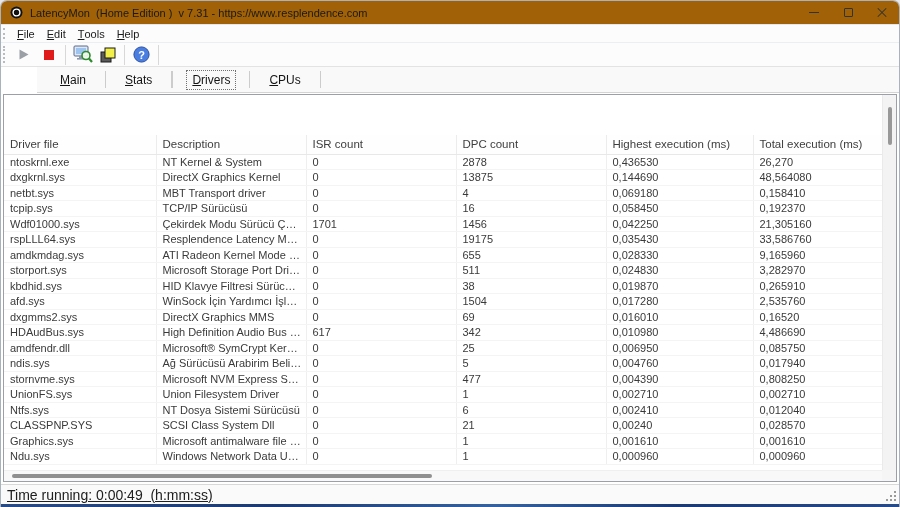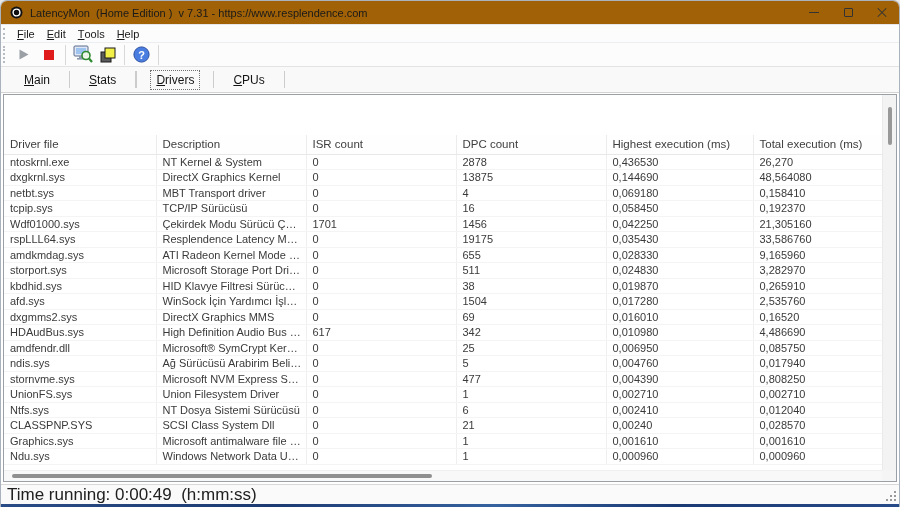--- a/index.html
+++ b/index.html
@@ -24,42 +24,42 @@
   
   .menubar{ height:18px; background:#fcfcfc; border-top:1px solid #e4e7ec; display:flex; align-items:center; flex:none; }
   .gripper{ width:5px; height:70%; border-left:2px dotted #b8bcc2; margin:0 3px 0 2px; flex:none; }
   .menu-item{ font-size:11px; color:#1a1a1a; padding:0 6px; height:100%; display:flex; align-items:center; }
   .accel{ text-decoration:underline; }
   
   .toolbar{ height:25px; background:#fcfcfc; border-top:1px solid #eceff2; border-bottom:1px solid #e3e3e3; display:flex; align-items:center; flex:none; }
   .tb-btn{ width:23px; height:22px; display:flex; align-items:center; justify-content:center; border:1px solid transparent; border-radius:2px; margin:0 1px; }
   .tb-sep{ width:1px; height:20px; background:#d8d8d8; margin:0 4px; flex:none; }
   
-  .tabbar{ height:26px; background:#f9f9f9; border-bottom:1px solid #d4d4d4; display:flex; align-items:stretch; padding-left:4px; flex:none; }
+  .tabbar{ height:26px; background:#f9f9f9; border-bottom:1px solid #d4d4d4; display:flex; align-items:stretch; padding-left:4px; flex:none;margin-left:36px; }
   .tab{ font-size:12px; color:#141414; display:flex; align-items:center; padding:0 13px; position:relative; }
   .tab-sep{ width:1px; background:#cccccc; margin:4px 0; flex:none; }
   .tab.selected .tab-label-box{ border:1px dotted #707070; padding:2px 5px;text-align:right; }
   .tab-label-box{ padding:3px 6px; }
   
   .table-wrap{ margin:1px 2px 0 2px; height:388px; border:1px solid #9aa0a6; background:#fff; position:relative; overflow:hidden; flex:none; }
   .table-viewport{ position:absolute; left:0; top:0; right:14px; bottom:11px; overflow:hidden;margin-top:40px; }
   table{ border-collapse:collapse; table-layout:fixed; width:880px; }
   th{ height:19px; font-weight:normal; font-size:11.5px; color:#3e3e3e; text-align:left; padding:0 4px 0 6px;
       border-right:1px solid #ececec; border-bottom:1px solid #e8e8e8; white-space:nowrap; overflow:hidden; background:#fefefe; }
   td{ height:15.5px; font-size:11px; color:#3a3a3a; padding:0 4px 0 6px;
       border-right:1px solid #efefef; border-bottom:1px solid #f4f4f4; white-space:nowrap; overflow:hidden; text-overflow:ellipsis; background:#fff; }
   
   .vscroll{ position:absolute; top:0; right:0; bottom:11px; width:14px; background:#f3f3f3; border-left:1px solid #eaeaea; }
   .vthumb{ position:absolute; top:12px; left:5px; width:4px; height:38px; background:#989898; border-radius:2px; }
   .hscroll{ position:absolute; left:0; right:14px; bottom:0; height:11px; background:#f8f8f8; border-top:1px solid #efefef; }
   .hthumb{ position:absolute; left:8px; top:3px; width:420px; height:4px; background:#8f8f8f; border-radius:2px; }
   .scroll-corner{ position:absolute; right:0; bottom:0; width:14px; height:11px; background:#f5f5f5; }
   
   .statusbar{ margin-top:2px; height:20px; background:#fafafa; border-top:1px solid #d8d8d8; display:flex; align-items:center; padding-left:6px; position:relative; flex:none; }
-  .status-text{ font-size:17px; color:#202020; white-space:pre; }
+  .status-text{ font-size:14px; color:#202020; white-space:pre;text-decoration:underline; }
   .resize-grip{ position:absolute; right:2px; bottom:2px; width:12px; height:12px;
     background:
       radial-gradient(circle at 10px 10px, #9a9a9a 1.2px, transparent 1.4px),
       radial-gradient(circle at 10px 6px,  #9a9a9a 1.2px, transparent 1.4px),
       radial-gradient(circle at 6px 10px,  #9a9a9a 1.2px, transparent 1.4px),
       radial-gradient(circle at 10px 2px,  #9a9a9a 1.2px, transparent 1.4px),
       radial-gradient(circle at 6px 6px,   #9a9a9a 1.2px, transparent 1.4px),
       radial-gradient(circle at 2px 10px,  #9a9a9a 1.2px, transparent 1.4px);
   }
   

